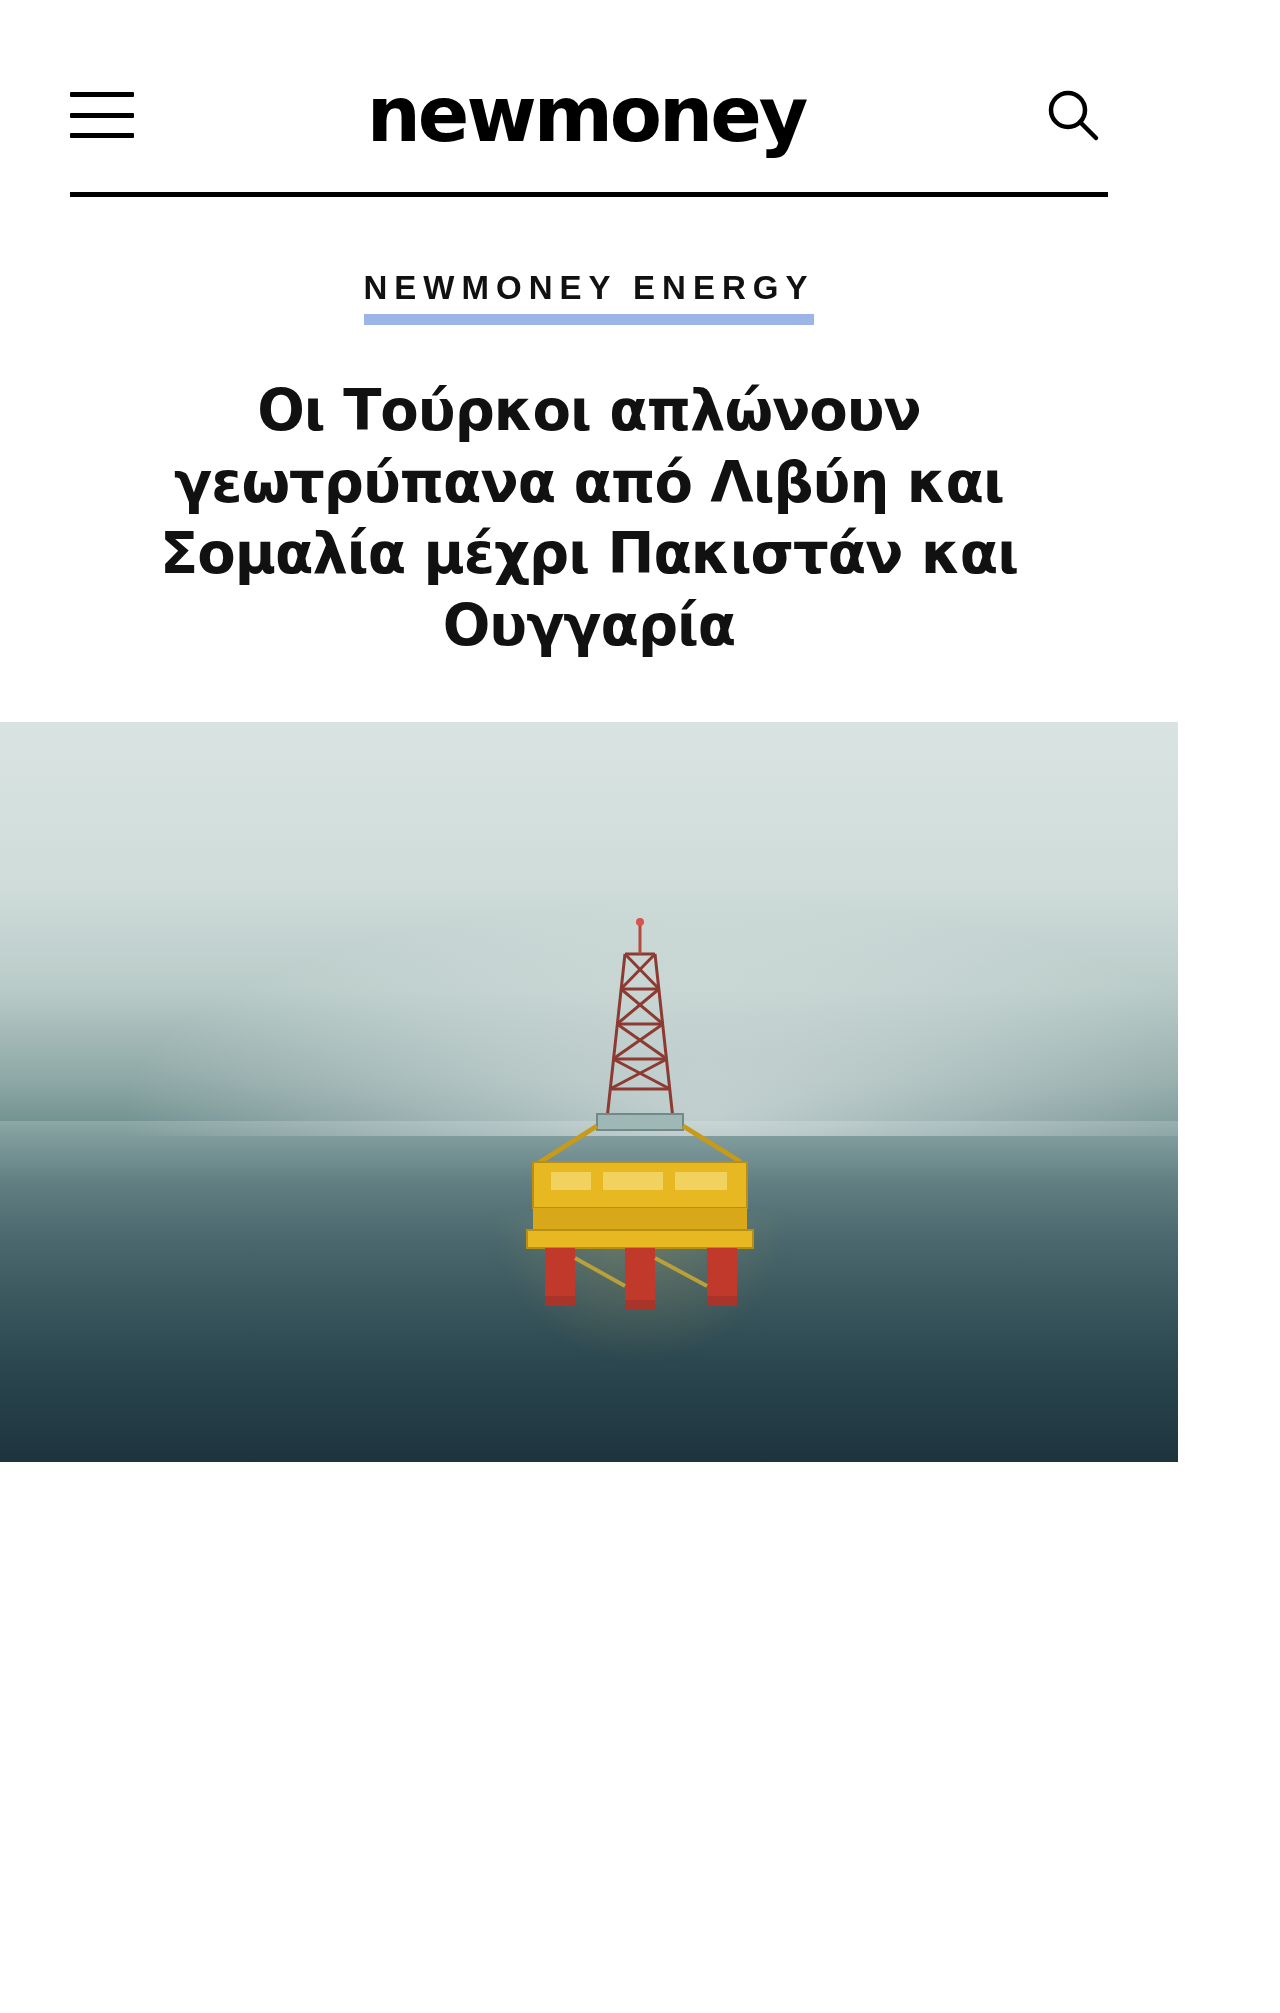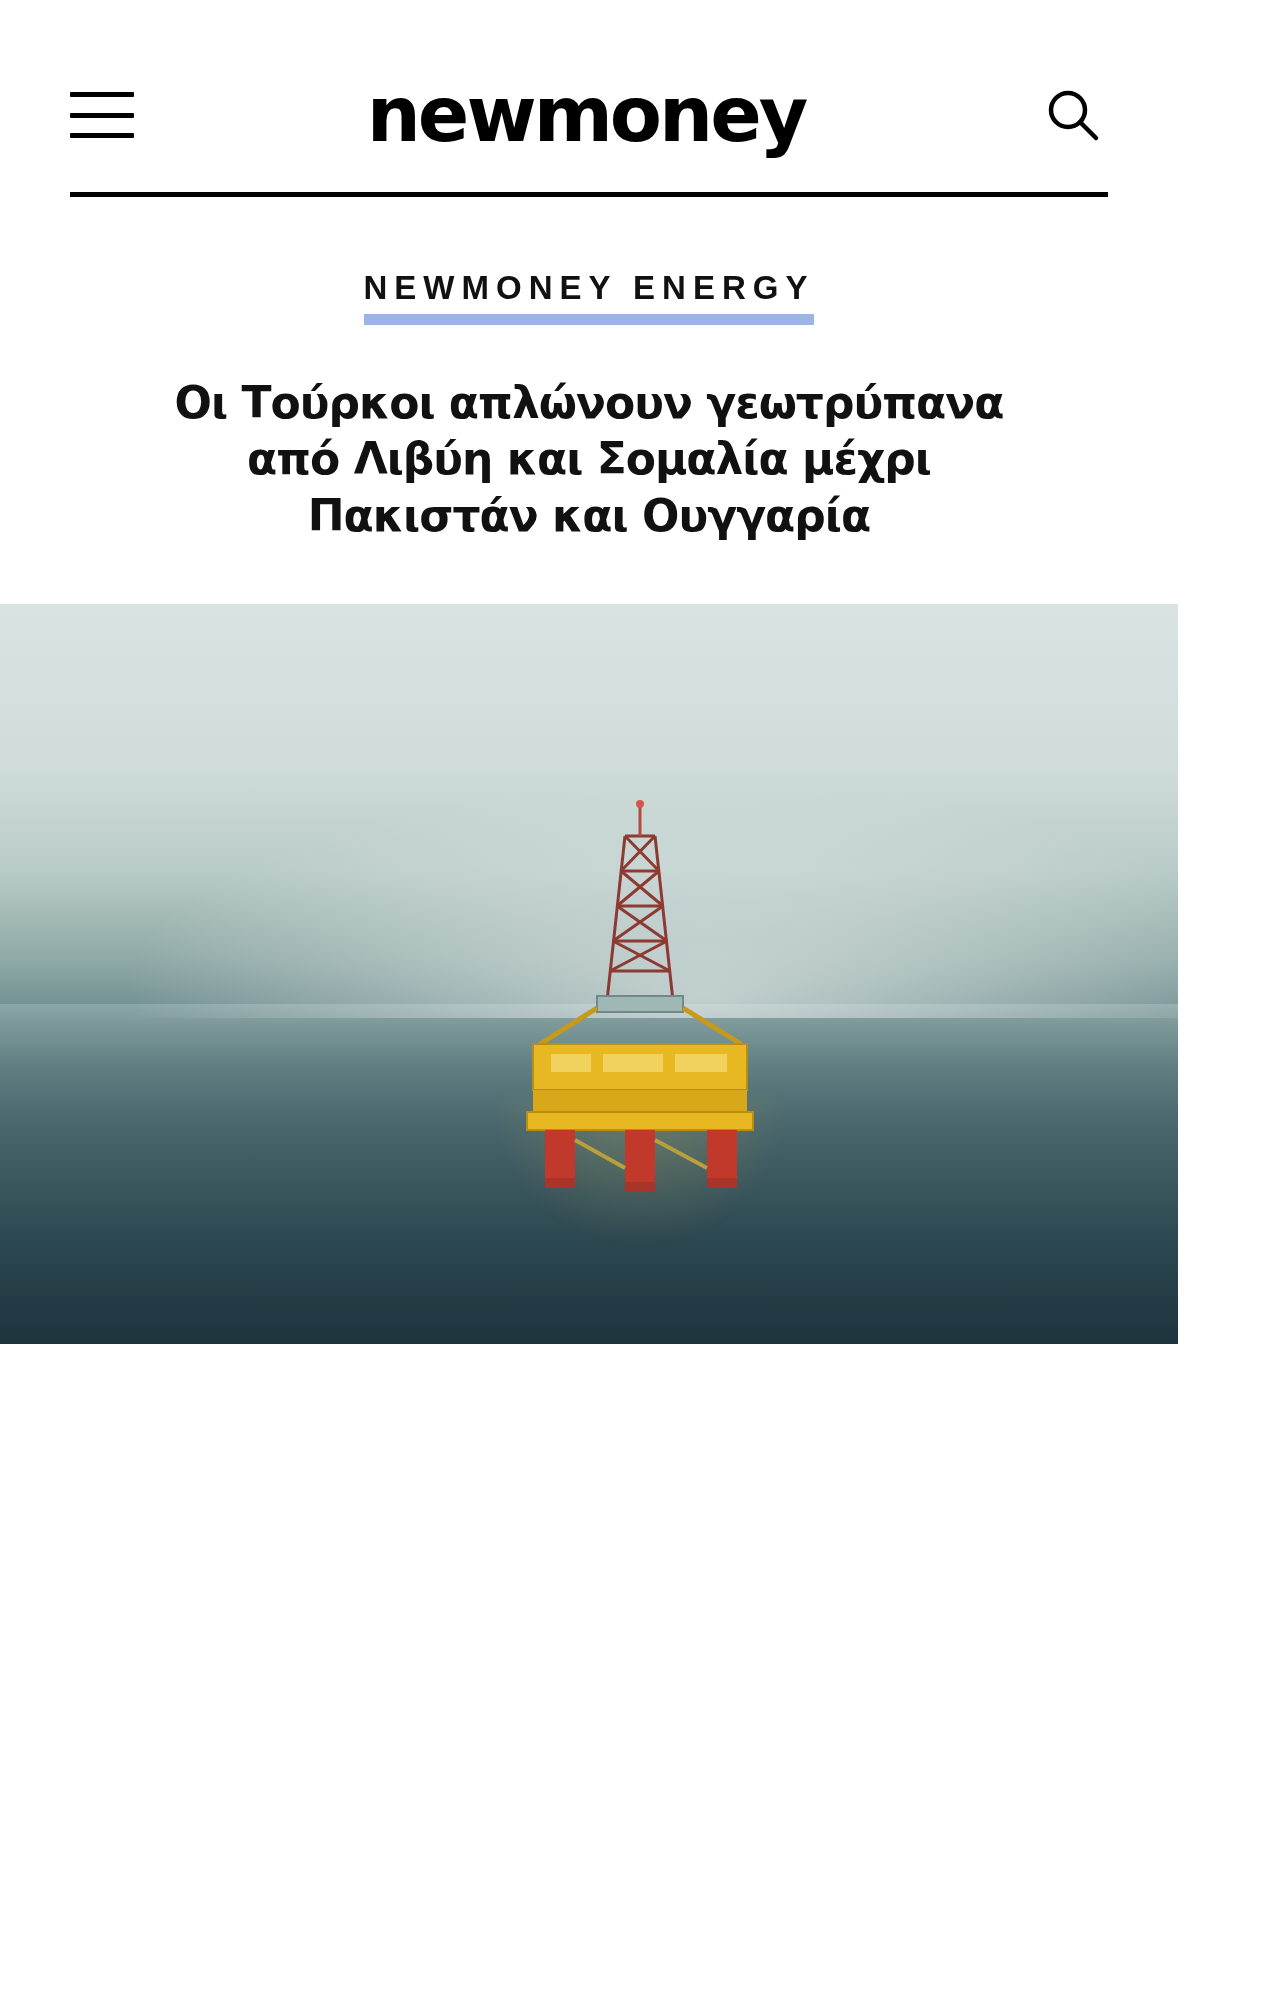--- a/index.html
+++ b/index.html
@@ -108,21 +108,21 @@
     bottom: -8px;
     height: 11px;
     background: #9cb4e8;
   }
 
   .headline {
     margin: 58px 0 0 0;
     text-align: center;
     font-family: "DejaVu Sans", sans-serif;
     font-weight: 700;
-    font-size: 44px;
+    font-size: 56px;
     line-height: 1.28;
     letter-spacing: -1px;
     color: #111111;
     padding: 0 28px;
   }
 
   .standfirst {
     margin: 46px auto 0 auto;
     max-width: 1000px;
     text-align: center;

